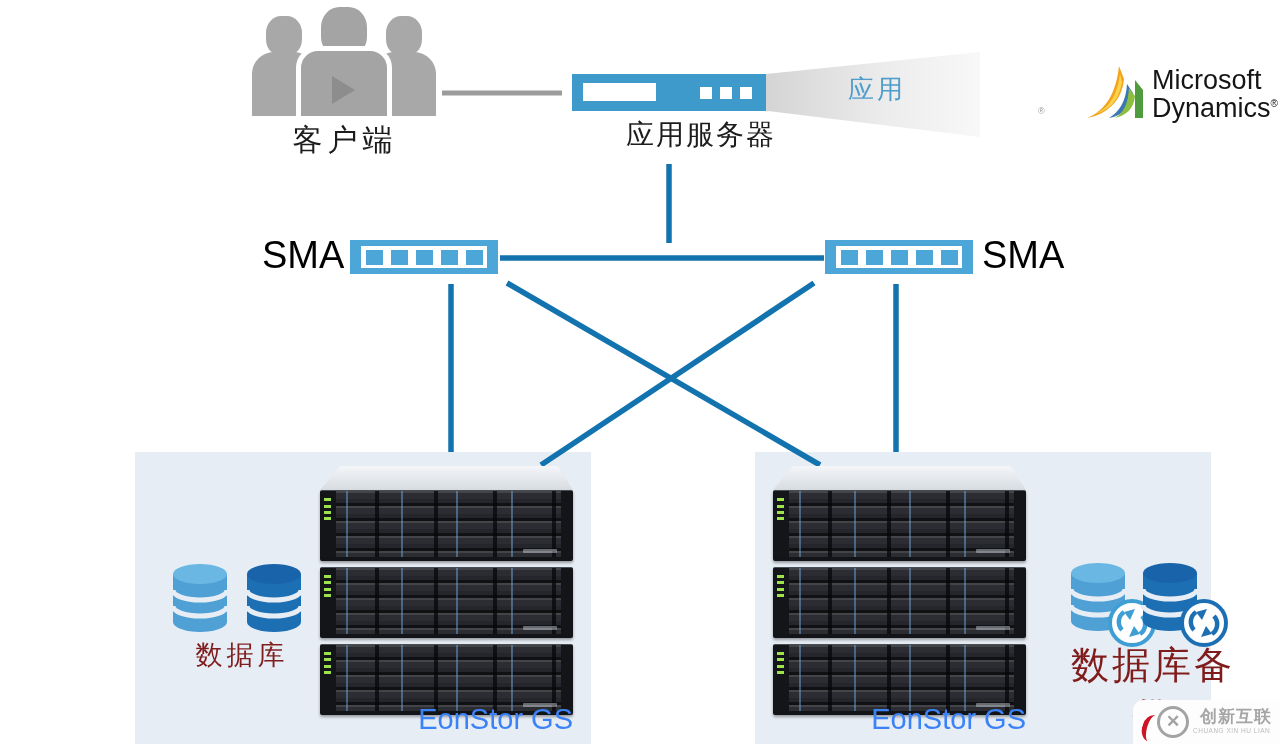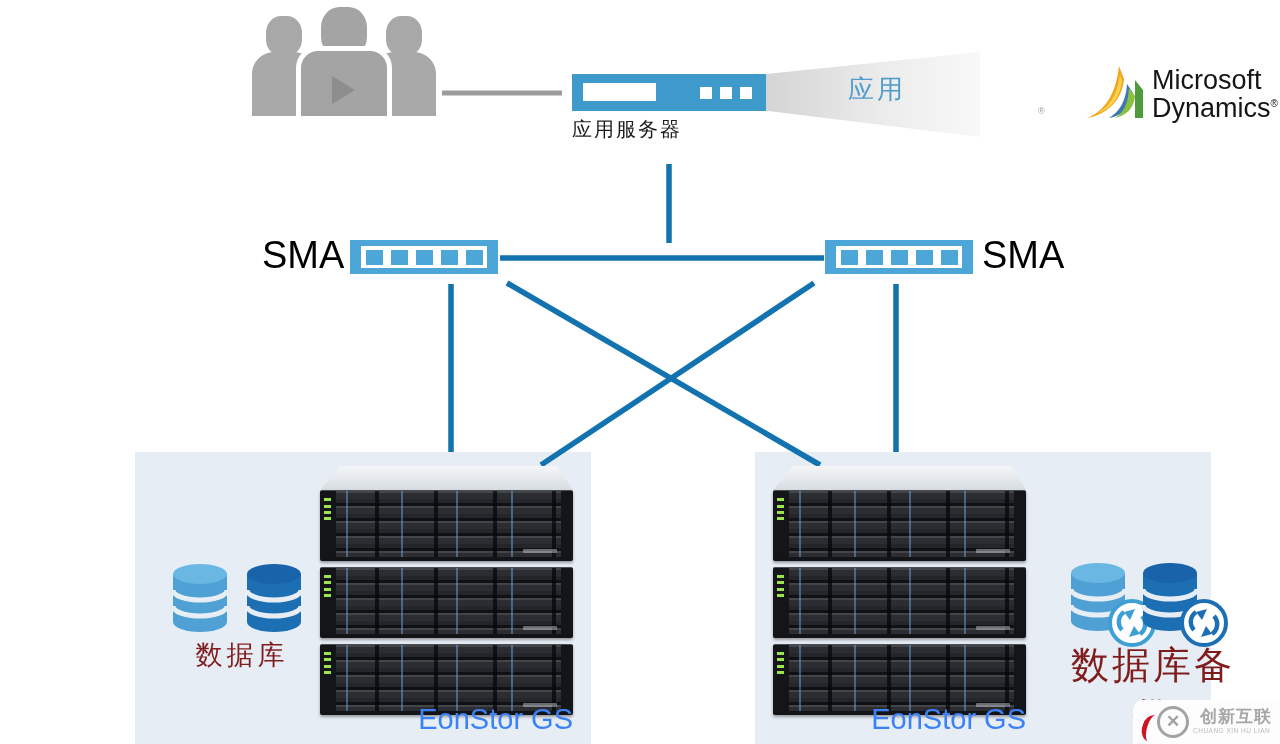--- a/index.html
+++ b/index.html
@@ -16,21 +16,21 @@
   .play-tri{position:absolute;left:84px;top:74px;width:0;height:0;z-index:6;
     border-left:23px solid #8d8d8d;border-top:14px solid transparent;border-bottom:14px solid transparent;}
   .zh{font-family:"Liberation Serif","DejaVu Serif",serif;color:#1c1c1c;}
 
   .client-label{left:250px;top:120px;width:190px;text-align:center;font-size:30px;letter-spacing:5px;}
 
   
   .appserver{left:572px;top:74px;width:194px;height:37px;background:#3f9acc;}
   .appserver .slot{position:absolute;left:11px;top:9px;width:73px;height:18px;background:#fff;}
   .appserver .sq{position:absolute;top:13px;width:12px;height:12px;background:#fff;}
-  .appserver-label{left:572px;top:116px;width:194px;text-align:left;font-size:20px;letter-spacing:2px;}
+  .appserver-label{left:604px;top:116px;width:194px;text-align:center;font-size:28px;letter-spacing:2px;}
 
   
   .beam{left:766px;top:52px;width:214px;height:85px;
     background:linear-gradient(90deg,#d4d4d4 0%,#ececec 55%,#f8f8f8 100%);
     clip-path:polygon(0 26%,100% 0,100% 100%,0 69%);}
   .beam-label{left:848px;top:72px;font-size:26px;letter-spacing:3px;color:#4f9dca;}
 
   
   .sap{left:980px;top:67px;width:101px;height:50px;
     background:linear-gradient(155deg,#2fa3de 0%,#0e64ab 90%);
@@ -112,20 +112,21 @@
     <div class="person">
       <div class="head" style="left:138px;top:14px;width:36px;height:40px;"></div>
       <div class="torso" style="left:124px;top:50px;width:64px;height:64px;"></div>
     </div>
     <div class="person p-mid">
       <div class="head" style="left:68px;top:0;width:46px;height:50px;"></div>
       <div class="torso" style="left:48px;top:44px;width:86px;height:70px;"></div>
     </div>
     <div class="play-tri"></div>
   </div>
+  <div class="abs zh client-label">客户端</div>
 
   <div class="abs appserver">
     <div class="slot"></div>
     <div class="sq" style="left:128px;"></div>
     <div class="sq" style="left:148px;"></div>
     <div class="sq" style="left:168px;"></div>
   </div>
   <div class="abs zh appserver-label">应用服务器</div>
 
   <div class="abs beam"></div>

